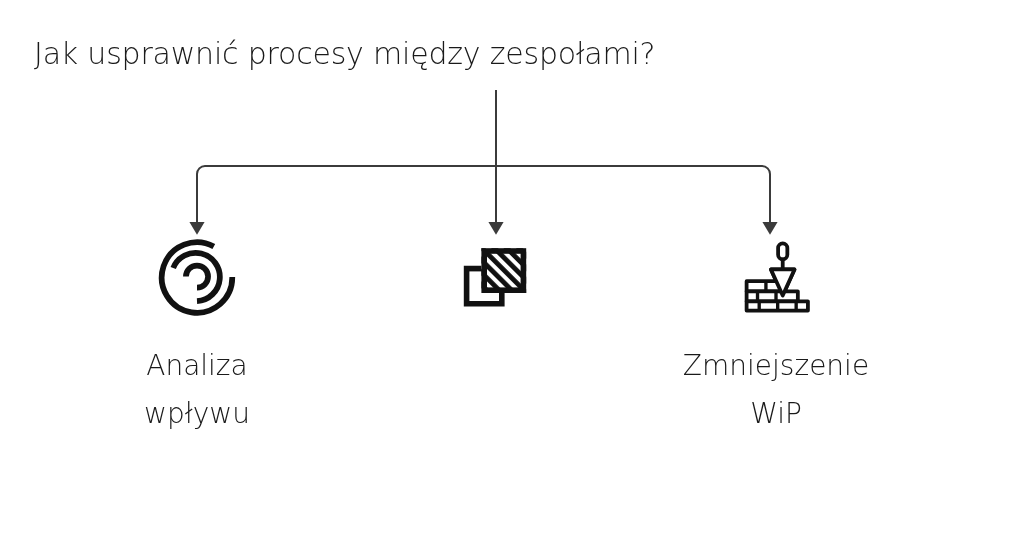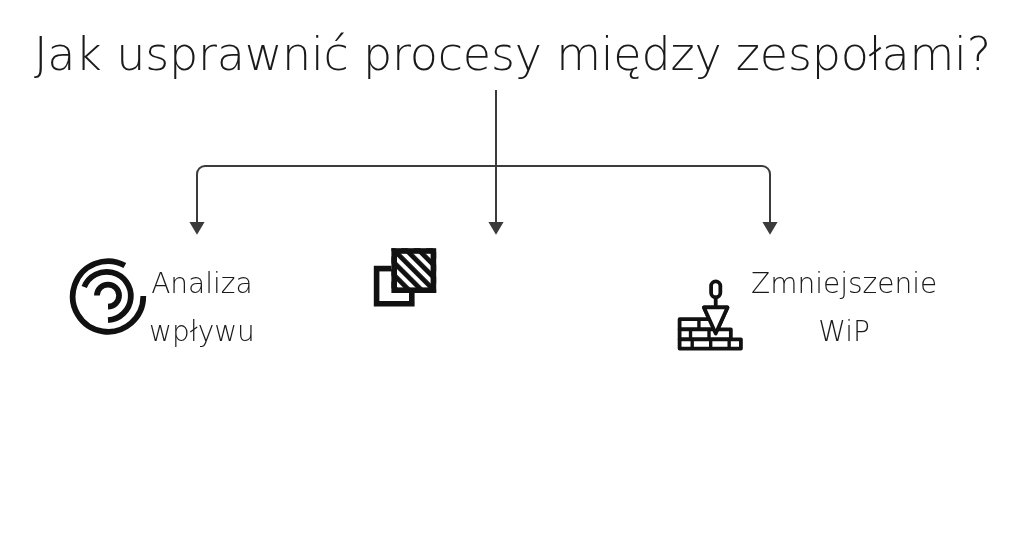--- a/index.html
+++ b/index.html
@@ -16,21 +16,21 @@
     color: #1a1a1a;
     -webkit-font-smoothing: antialiased;
   }
 
   
   #slide-title {
     position: absolute;
     left: 34px;
     top: 26px;
     width: 960px;
-    font-size: 46px;
+    font-size: 30px;
     line-height: 56px;
     font-weight: 300;
     letter-spacing: -0.2px;
     color: #1a1a1a;
     white-space: nowrap;
   }
 
   
   #connector-layer {
     position: absolute;
@@ -40,26 +40,26 @@
     height: 542px;
     pointer-events: none;
   }
 
   
   .branch {
     position: absolute;
     top: 236px;
     width: 260px;
     display: flex;
-    flex-direction: row;
+    flex-direction: column;
     align-items: center;
   }
   #branch-0 { left: 67px; }
   #branch-1 { left: 365px; }
-  #branch-2 { left: 667px; align-items: flex-end; }
+  #branch-2 { left: 646px; }
 
   .branch-icon {
     height: 82px;
     display: flex;
     align-items: center;
     justify-content: center;
   }
   .branch-label {
     margin-top: 24px;
     font-size: 28px;

